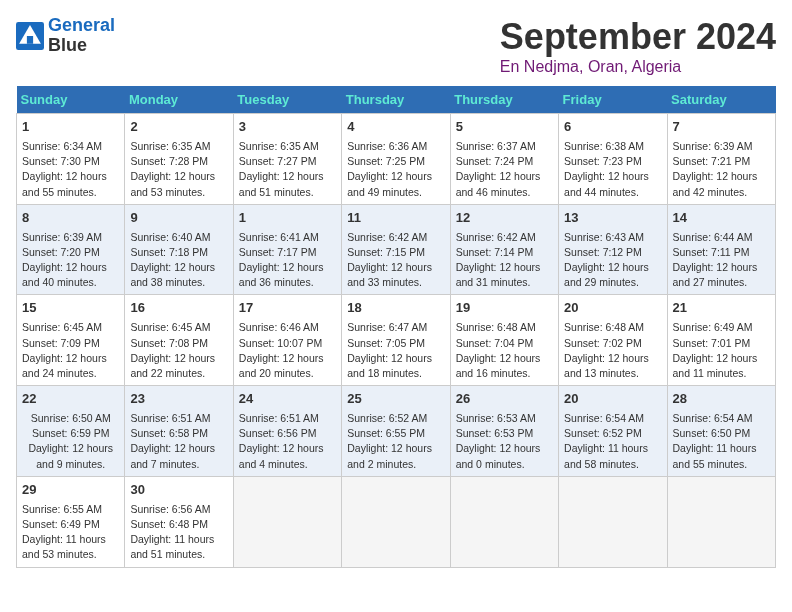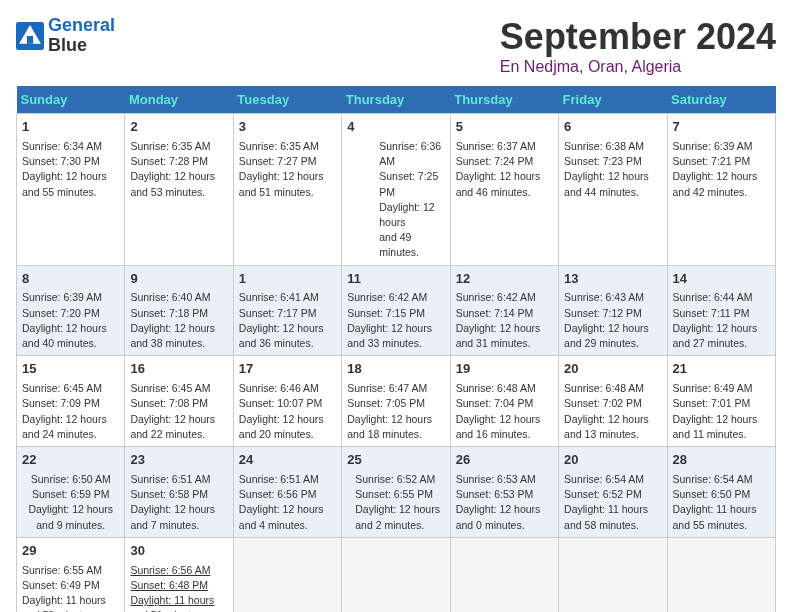--- a/index.html
+++ b/index.html
@@ -139,21 +139,21 @@
         </td>
         <td>
           <span class="day-num">3</span>
           <div class="day-info" style="white-space: pre-line;">Sunrise: 6:35 AM
 Sunset: 7:27 PM
 Daylight: 12 hours
 and 51 minutes.</div>
         </td>
         <td>
           <span class="day-num">4</span>
-          <div class="day-info" style="white-space: pre-line; margin-left: 32px;">Sunrise: 6:36 AM
+          <div class="day-info" style="white-space: pre-line;">Sunrise: 6:36 AM
 Sunset: 7:25 PM
 Daylight: 12 hours
 and 49 minutes.</div>
         </td>
         <td>
           <span class="day-num">5</span>
           <div class="day-info" style="white-space: pre-line;">Sunrise: 6:37 AM
 Sunset: 7:24 PM
 Daylight: 12 hours
 and 46 minutes.</div>
@@ -292,21 +292,21 @@
         </td>
         <td>
           <span class="day-num">24</span>
           <div class="day-info" style="white-space: pre-line;">Sunrise: 6:51 AM
 Sunset: 6:56 PM
 Daylight: 12 hours
 and 4 minutes.</div>
         </td>
         <td>
           <span class="day-num">25</span>
-          <div class="day-info" style="white-space: pre-line; margin-left: 8px;">Sunrise: 6:52 AM
+          <div class="day-info" style="white-space: pre-line;">Sunrise: 6:52 AM
 Sunset: 6:55 PM
 Daylight: 12 hours
 and 2 minutes.</div>
         </td>
         <td>
           <span class="day-num">26</span>
           <div class="day-info" style="white-space: pre-line;">Sunrise: 6:53 AM
 Sunset: 6:53 PM
 Daylight: 12 hours
 and 0 minutes.</div>
@@ -329,21 +329,21 @@
       <tr>
         <td>
           <span class="day-num">29</span>
           <div class="day-info" style="white-space: pre-line;">Sunrise: 6:55 AM
 Sunset: 6:49 PM
 Daylight: 11 hours
 and 53 minutes.</div>
         </td>
         <td>
           <span class="day-num">30</span>
-          <div class="day-info" style="white-space: pre-line; text-decoration: underline;">Sunrise: 6:56 AM
+          <div class="day-info" style="white-space: pre-line;">Sunrise: 6:56 AM
 Sunset: 6:48 PM
 Daylight: 11 hours
 and 51 minutes.</div>
         </td>
         <td class="empty-cell"></td>
         <td class="empty-cell"></td>
         <td class="empty-cell"></td>
         <td class="empty-cell"></td>
         <td class="empty-cell"></td>
       </tr>

